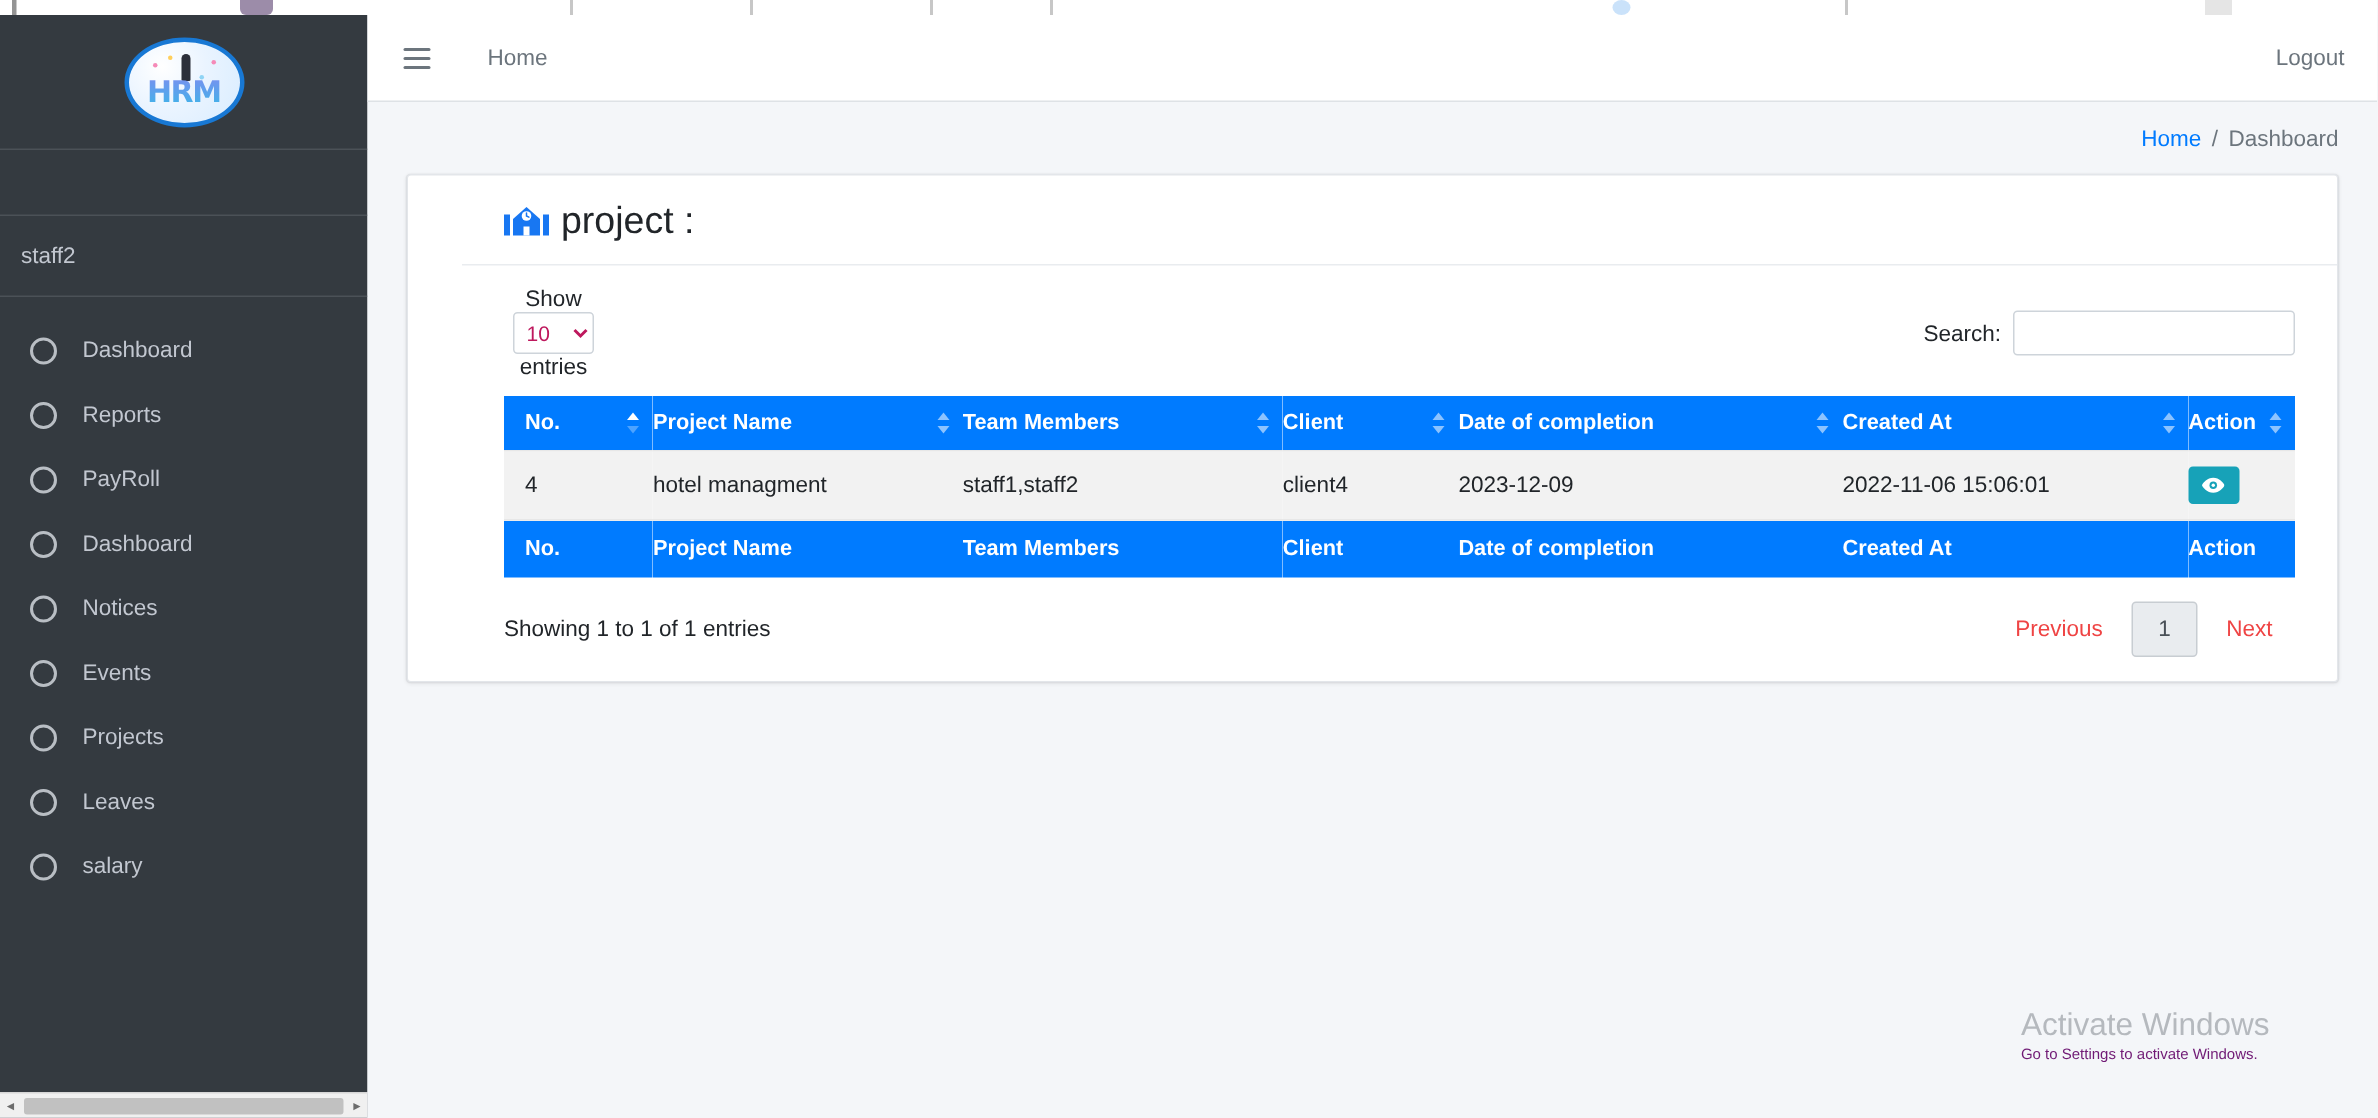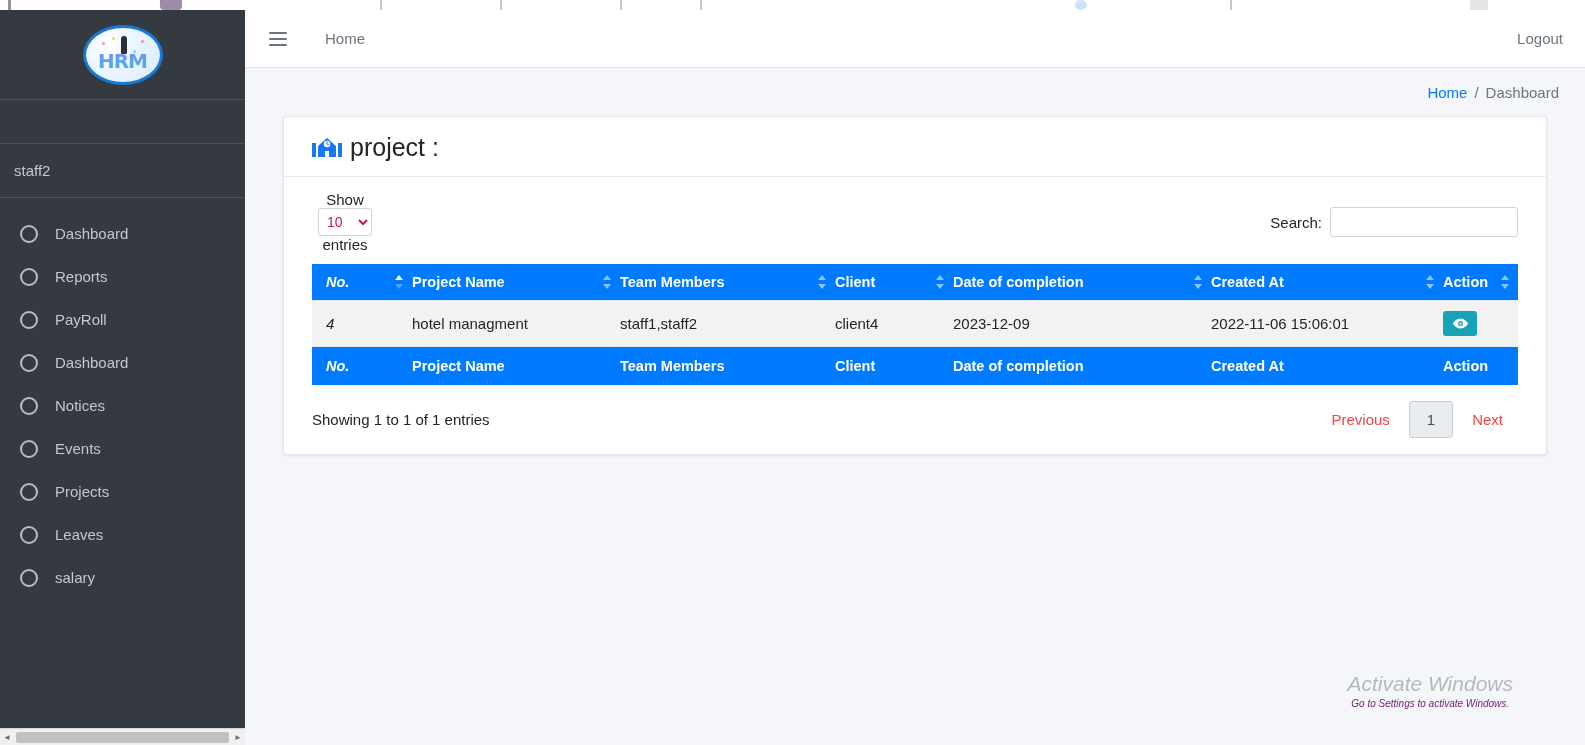--- a/index.html
+++ b/index.html
@@ -155,25 +155,26 @@
     height: 48px;
     display: flex; align-items: center; justify-content: flex-end;
     padding-right: 26px;
     font-size: 15px;
   }
   .bc-link { color: #007bff; cursor: pointer; text-decoration: none; }
   .bc-sep { color: #6c757d; margin: 0 7px; }
   .bc-current { color: #6c757d; }
 
   .card {
-    margin: 0 38px;
+    margin: 0 26px;
     background: #ffffff;
     border: 1px solid #e3e6ea;
     border-radius: 3px;
     box-shadow: 0 0 1px rgba(0,0,0,.10), 0 1px 3px rgba(0,0,0,.07);
+    padding-left: 36px;
   }
   .card-header {
     padding: 16px 20px 14px 28px;
     border-bottom: 1px solid #e9ecef;
     display: flex; align-items: center;
   }
   .card-title {
     font-size: 25px;
     color: #212529;
     font-weight: normal;
@@ -247,21 +248,21 @@
     color: #212529;
     padding: 10px 12px 10px 0;
     border-top: 1px solid #e7e7e7;
     border-bottom: 1px solid #e7e7e7;
     white-space: nowrap;
   }
   table.dt tfoot th {
     background: #007bff;
     padding: 11px 12px 11px 0;
   }
-  .col-no      { width: 100px; padding-left: 14px !important; font-style: italic; }
+  .col-no      { width: 100px; padding-left: 14px !important; }
   .col-project { width: 208px; }
   .col-team    { width: 215px; }
   .col-client  { width: 118px; }
   .col-date    { width: 258px; }
   .col-created { width: 232px; }
   .col-action  { width: auto; }
 
   .btn-view {
     display: inline-flex; align-items: center; justify-content: center;
     width: 34px; height: 25px;
@@ -290,24 +291,23 @@
     border: 1px solid #c8cdd2;
     color: #495057;
     padding: 9px 17px;
     margin: 0 4px;
   }
 
   
   .watermark {
     position: absolute;
     right: 72px; bottom: 36px;
-    text-align: center;
+    text-align: left;
     color: #b5b9be;
     user-select: none;
-    font-style: italic;
   }
   .wm-title { font-size: 21px; line-height: 1.35; }
   .wm-sub { font-size: 10px; color: #701a75; }
 </style>
 </head>
 <body>
 
 <div class="browser-sliver">
   <div class="sliver-mark" style="left:8px;width:3px;background:#3c3c3c;"></div>
   <div class="sliver-mark" style="left:160px;width:22px;background:#4a2d63;border-radius:0 0 4px 4px;"></div>

